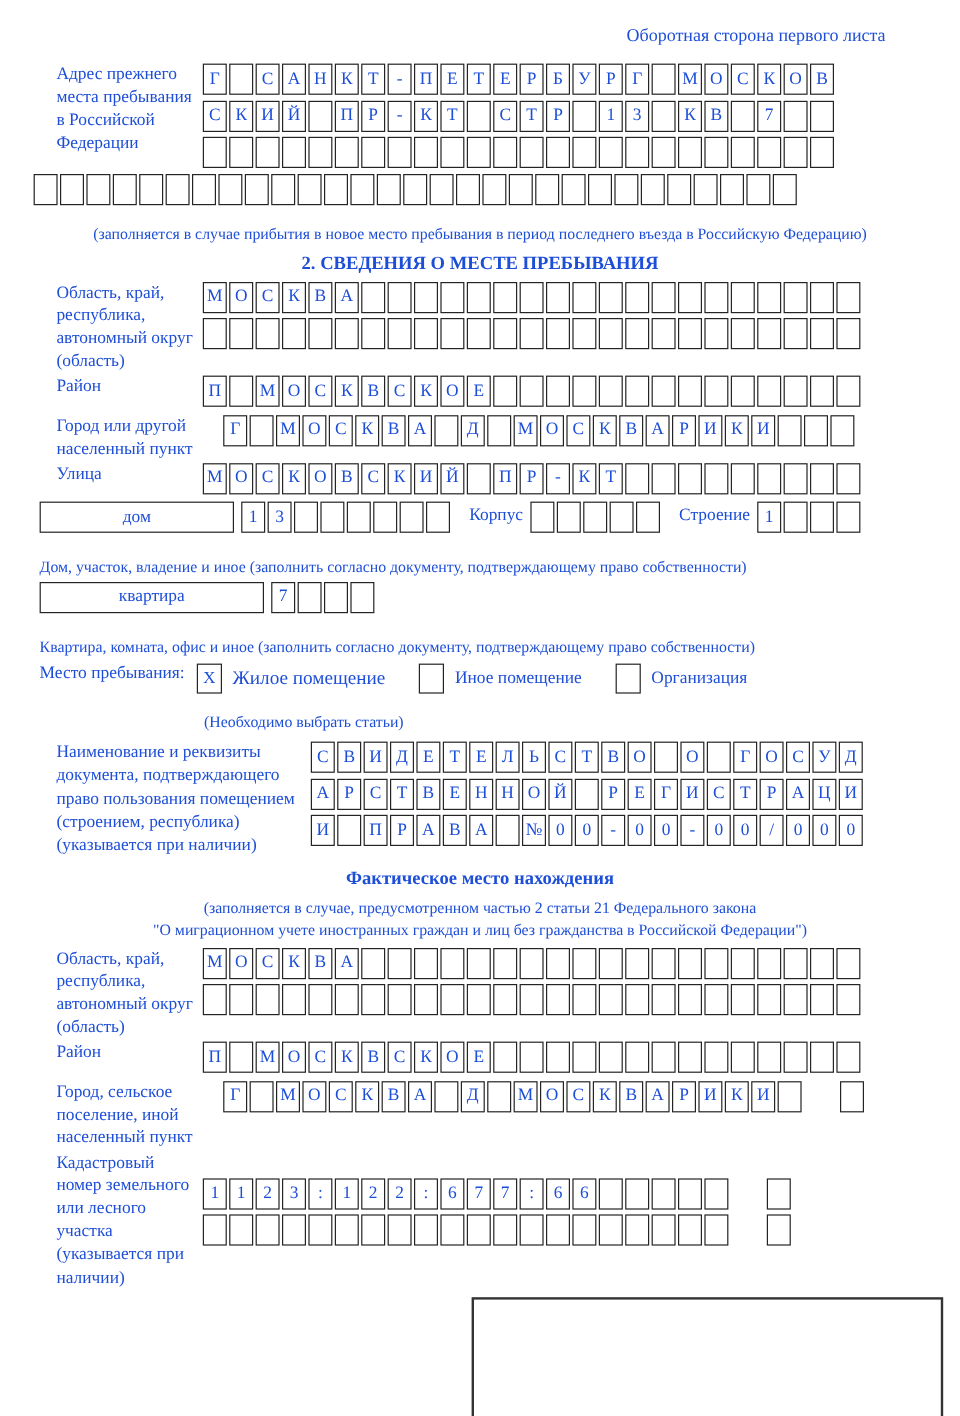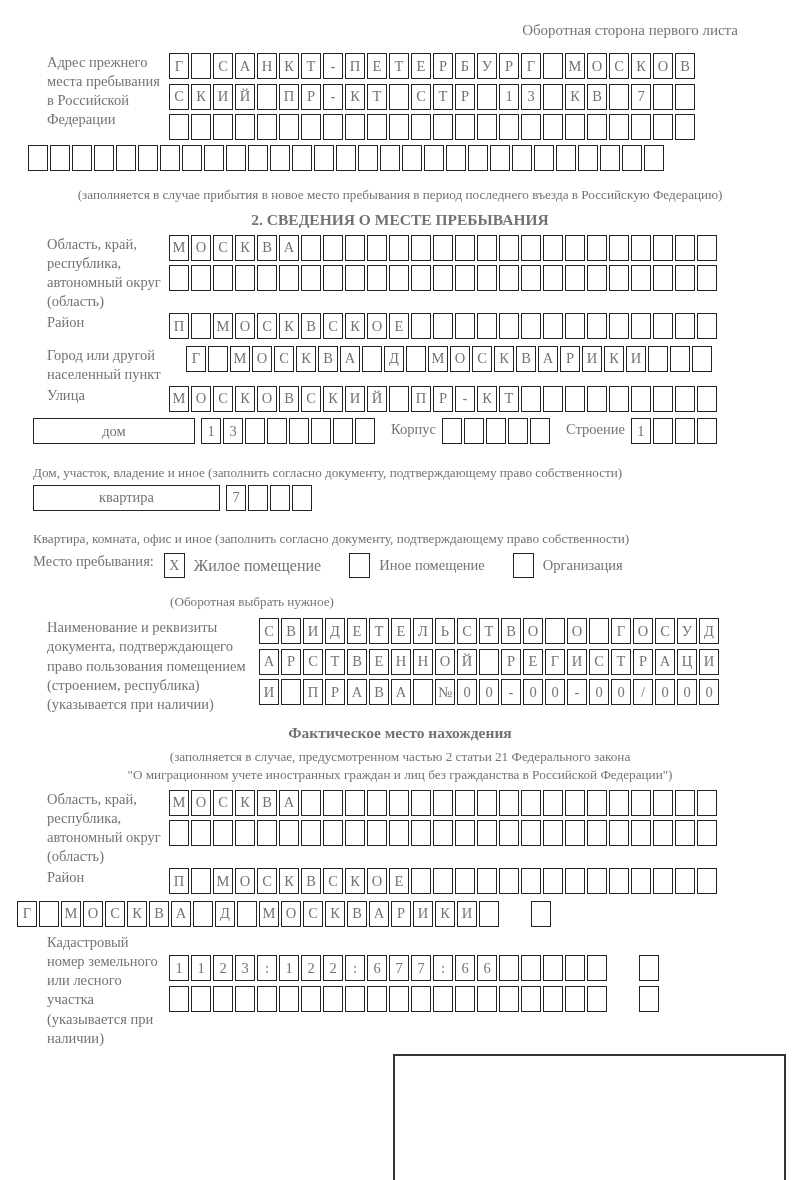--- a/index.html
+++ b/index.html
@@ -1,20 +1,20 @@
 <!DOCTYPE html>
 <html><head>
 <meta charset="utf-8">
 <style>
   html,body{margin:0;padding:0;background:#fff;}
   .page{
     position:relative;
     width:800px;height:1180px;
     background:#ffffff;
-    color:#737373;
+    color:#1d4ed8;
     font-family:"Liberation Serif","DejaVu Serif",serif;
     overflow:hidden;
     box-sizing:border-box;
   }
   .hdr{
     padding:22px 62px 0 0;
     text-align:right;
     font-size:15px;
   }
   .field{display:flex;align-items:flex-start;margin-top:2px;}
@@ -420,21 +420,21 @@
     </span>
     <span class="opt">
       <span class="chk"></span>
       <span style="font-size:14.5px;">Иное помещение</span>
     </span>
     <span class="opt">
       <span class="chk"></span>
       <span style="font-size:14.5px;">Организация</span>
     </span>
   </div>
-  <div class="caption stay-caption">(Оборотная выбрать нужное)</div>
+  <div class="caption stay-caption">(Необходимо выбрать статьи)</div>
 
   <div class="field doc-field">
     <div class="flabel wide">Наименование и реквизиты документа, подтверждающего право пользования помещением (строением, республика) (указывается при наличии)</div>
     <div class="frows">
       <div class="cells">
           <div class="cell">С</div>
           <div class="cell">В</div>
           <div class="cell">И</div>
           <div class="cell">Д</div>
           <div class="cell">Е</div>
@@ -595,20 +595,21 @@
           <div class="cell"></div>
           <div class="cell"></div>
           <div class="cell"></div>
           <div class="cell"></div>
           <div class="cell"></div>
         </div>
       </div>
   </div>
 
   <div class="field">
+    <div class="flabel">Город, сельское поселение, иной населенный пункт</div>
     <div class="frows">
         <div class="cells indent">
           <div class="cell">Г</div>
           <div class="cell"></div>
           <div class="cell">М</div>
           <div class="cell">О</div>
           <div class="cell">С</div>
           <div class="cell">К</div>
           <div class="cell">В</div>
           <div class="cell">А</div>

